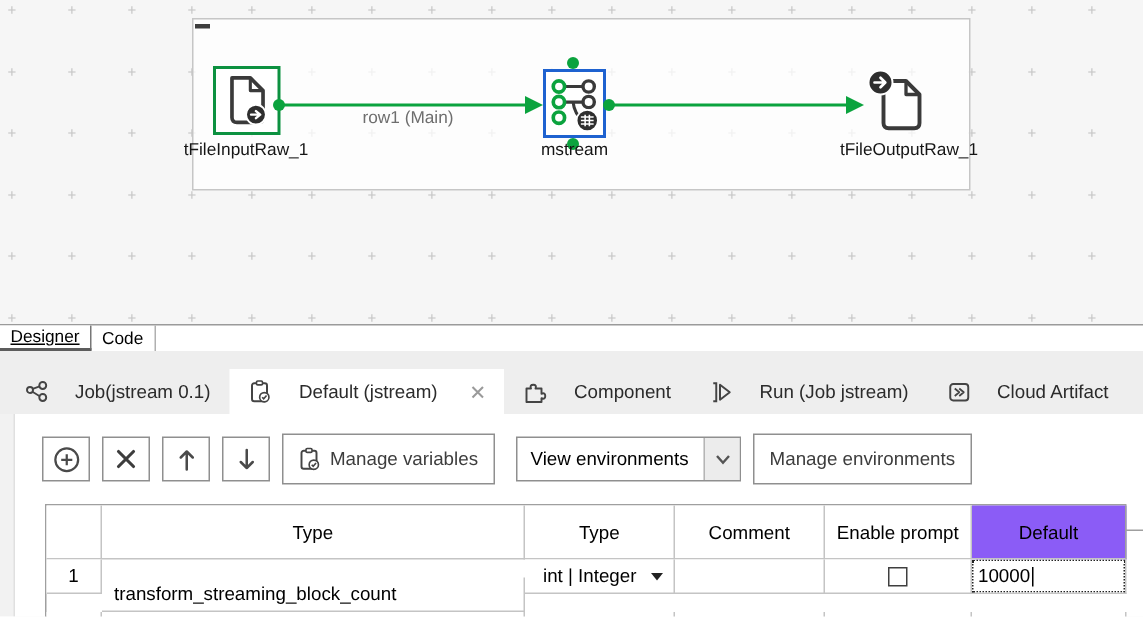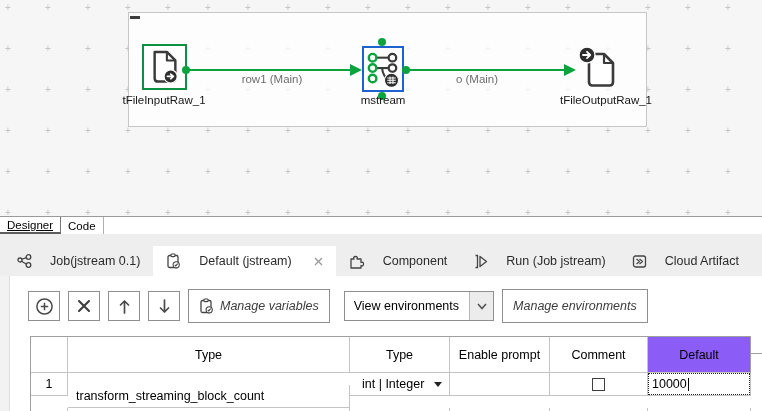--- a/index.html
+++ b/index.html
@@ -42,21 +42,21 @@
   .vtab-close { margin-left:4px; display:flex; align-items:center; }
 
   
   .panel { position:absolute; left:0; top:276px; width:762px; height:135px; background:#fff; }
   .left-strip { position:absolute; left:0; top:0; width:10px; height:135px; background:#f2f2f2; border-right:1px solid #e0e0e0; }
 
   .toolbar { position:absolute; left:28px; top:13px; display:flex; gap:8px; align-items:center; }
   .tbtn { height:30px; border:1px solid #8f8f8f; background:#fff; display:flex; align-items:center;
           justify-content:center; color:#3d3d3d; font-size:12.5px; }
   .tbtn-icon { width:32px; }
-  .tbtn-text { padding:16px 10px; gap:6px;font-style:italic; }
+  .tbtn-text { padding:16px 10px; gap:6px; }
   .dropdown { height:30px; border:1px solid #8f8f8f; background:#fff; display:flex; align-items:stretch;
               font-size:12.5px; margin-left:6px; }
   .dropdown-value { display:flex; align-items:center; padding:0 10px 0 9px; }
   .dropdown-chevron { width:24px; display:flex; align-items:center; justify-content:center;
                       background:#ececec; border-left:1px solid #b5b5b5; }
 
   
   .ctx-table { position:absolute; left:30px; top:60px; display:grid;
                grid-template-columns:37px 282px 100px 100px 98px 103px;
                border-left:1px solid #9f9f9f; border-top:1px solid #9f9f9f;
@@ -203,21 +203,20 @@
     <div class="job-rect">
       <div class="collapse-dash"></div>
     </div>
 
     <div class="conn-line" style="left:186px; top:69px; width:164px;"></div>
     <div class="conn-arrow" style="left:350px; top:64px;"></div>
     <div class="conn-label" style="left:212px; top:73px; width:120px;">row1 (Main)</div>
 
     <div class="conn-line" style="left:406px; top:69px; width:158px;"></div>
     <div class="conn-arrow" style="left:564px; top:64px;"></div>
-    <div class="conn-label" style="left:417px; top:73px; width:120px;">o (Main)</div>
 
     <div class="node node-input">
       <svg width="32" height="36" viewBox="0 0 34 38">
         <path d="M6 3 H19 L28 12 V31 Q28 34.5 24.5 34.5 H9.5 Q6 34.5 6 31 Z" fill="#ffffff" stroke="#3a3a3a" stroke-width="2.6" stroke-linejoin="round"></path>
         <path d="M19 3 V12 H28" fill="none" stroke="#3a3a3a" stroke-width="2.2" stroke-linejoin="round"></path>
         <circle cx="23" cy="29" r="7" fill="#2e2e2e" stroke="#ffffff" stroke-width="1.3"></circle>
         <path d="M19.5 29 H25.5 M23 26.5 L26 29 L23 31.5" fill="none" stroke="#ffffff" stroke-width="1.7" stroke-linecap="round" stroke-linejoin="round"></path>
       </svg>
     </div>
     <div class="anchor-dot" style="left:182px; top:66px;"></div>
@@ -353,22 +352,22 @@
       <div class="tbtn tbtn-text">
         <span>Manage environments</span>
       </div>
     </div>
 
     <div class="ctx-table">
 
       <div class="cell hcell"></div>
       <div class="cell hcell">Type</div>
       <div class="cell hcell">Type</div>
+      <div class="cell hcell">Comment</div>
       <div class="cell hcell">Enable prompt</div>
-      <div class="cell hcell">Comment</div>
       <div class="cell hcell hcell-default">Default</div>
 
       <div class="cell rcell">1</div>
       <div class="cell rcell cell-left">transform_streaming_block_count</div>
       <div class="cell rcell type-cell">
         <span>int | Integer</span>
         <span class="type-arrow"></span>
       </div>
       <div class="cell rcell"></div>
       <div class="cell rcell">

